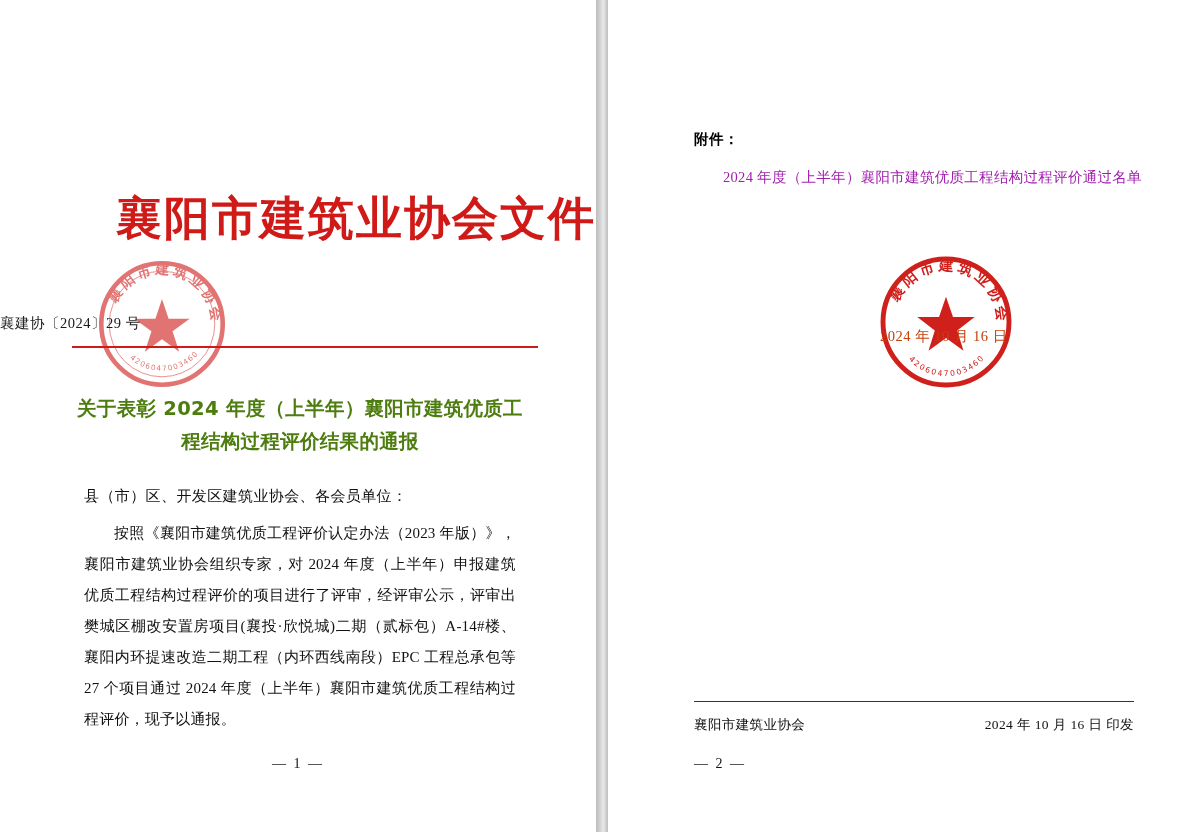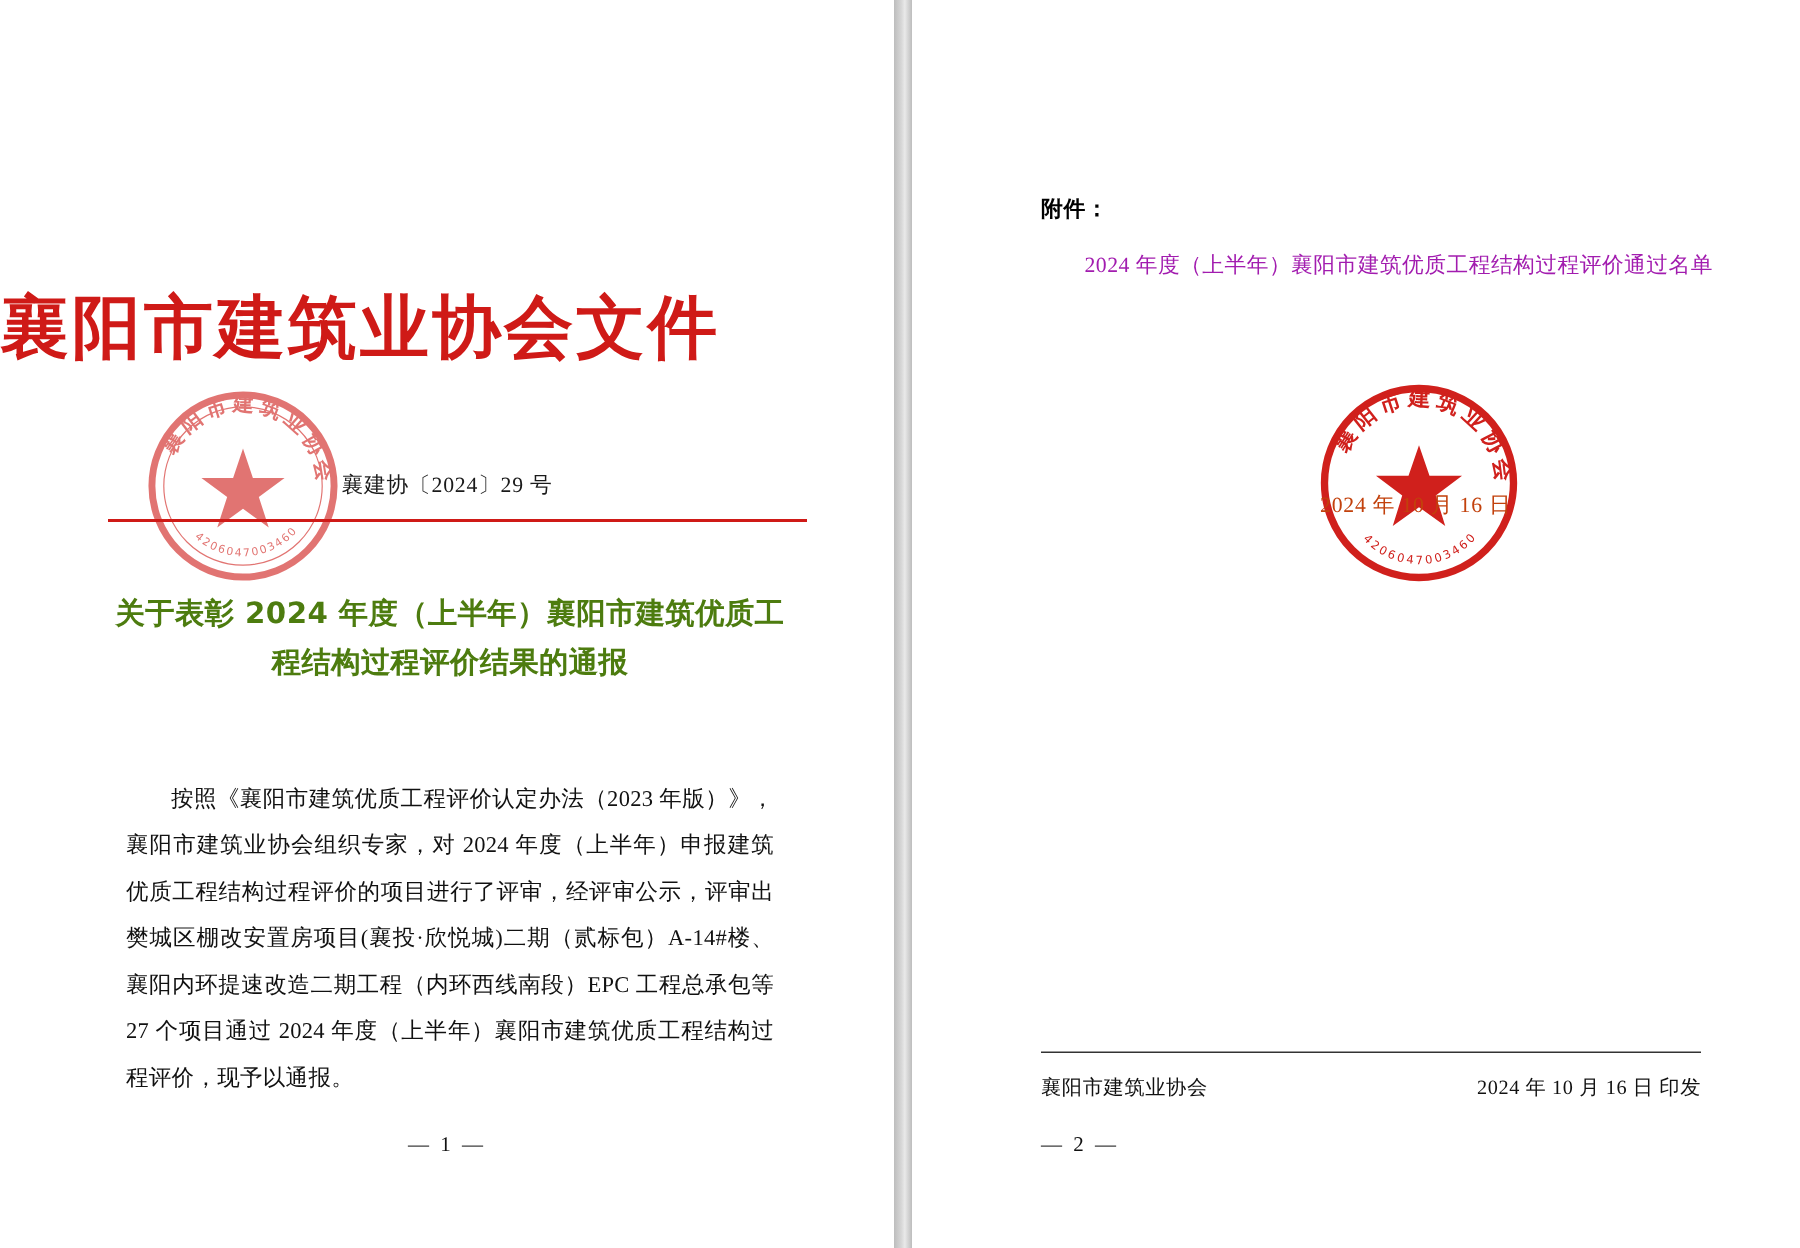--- a/index.html
+++ b/index.html
@@ -40,34 +40,34 @@
   .page-right {
     width: 592px;
   }
 
   
   .doc-title {
     position: absolute;
     top: 188px;
     left: 0;
     width: 596px;
-    text-align: left;
+    text-align: right;
     color: #cf1a17;
     font-family: "DejaVu Serif", serif;
     font-weight: 700;
     font-size: 46px;
     letter-spacing: 2px;
     white-space: nowrap;
   }
   .doc-number {
     position: absolute;
     top: 314px;
     left: 0;
     width: 596px;
-    text-align: center;
+    text-align: left;
     font-size: 14.5px;
     color: #1a1a1a;
     letter-spacing: 0.5px;
   }
   .red-rule {
     position: absolute;
     top: 346px;
     left: 72px;
     width: 466px;
     height: 2.4px;
@@ -222,20 +222,21 @@
         </text>
       </svg>
     </div>
 
     <div class="doc-title">襄阳市建筑业协会文件</div>
     <div class="doc-number">襄建协〔2024〕29 号</div>
     <div class="red-rule"></div>
 
     <div class="headline">关于表彰 2024 年度（上半年）襄阳市建筑优质工程结构过程评价结果的通报</div>
 
+    <div class="addressee">县（市）区、开发区建筑业协会、各会员单位：</div>
 
     <div class="body-text">
       <span class="indent">按照《襄阳市建筑优质工程评价认定办法（2023 年版）》，襄阳市建筑业协会组织专家，对 2024 年度（上半年）申报建筑优质工程结构过程评价的项目进行了评审，经评审公示，评审出樊城区棚改安置房项目(襄投·欣悦城)二期（贰标包）A-14#楼、襄阳内环提速改造二期工程（内环西线南段）EPC 工程总承包等 27 个项目通过 2024 年度（上半年）襄阳市建筑优质工程结构过程评价，现予以通报。</span>
     </div>
 
     <div class="page-num">— 1 —</div>
   </div>
 
   <div class="gutter"></div>
 

